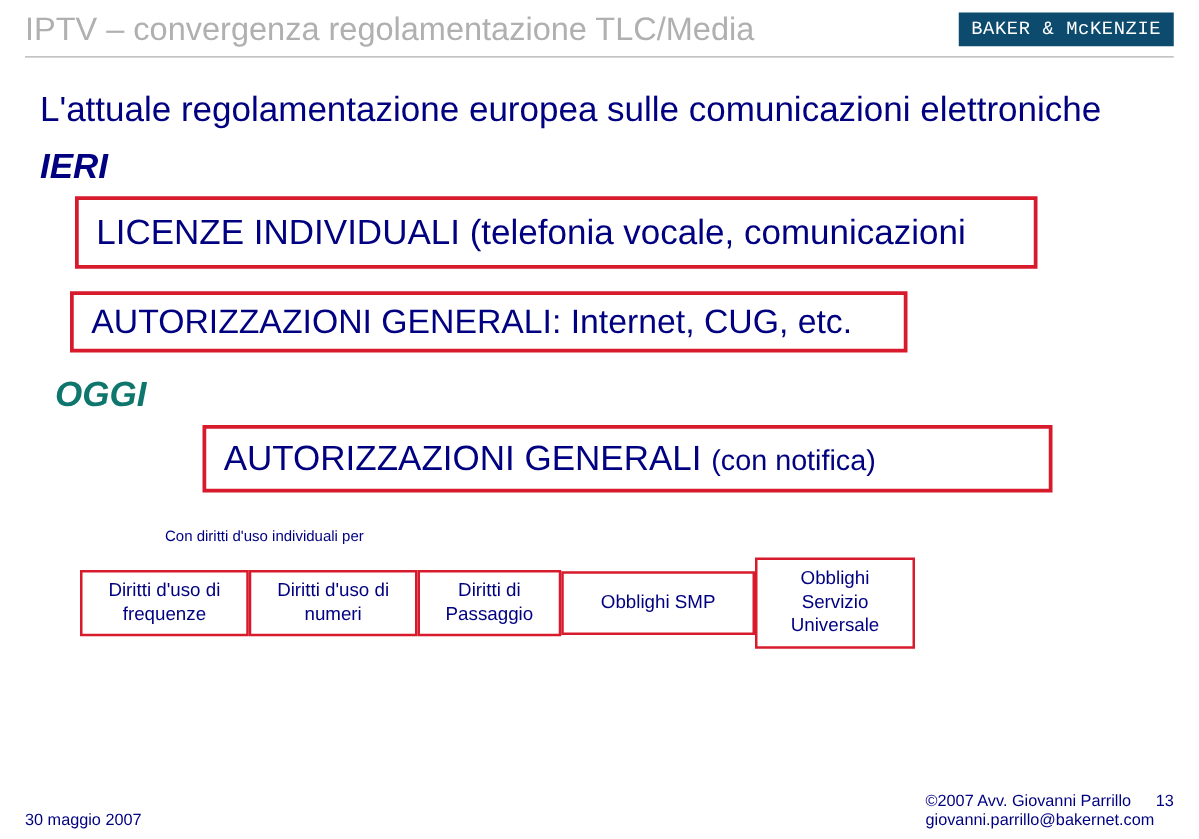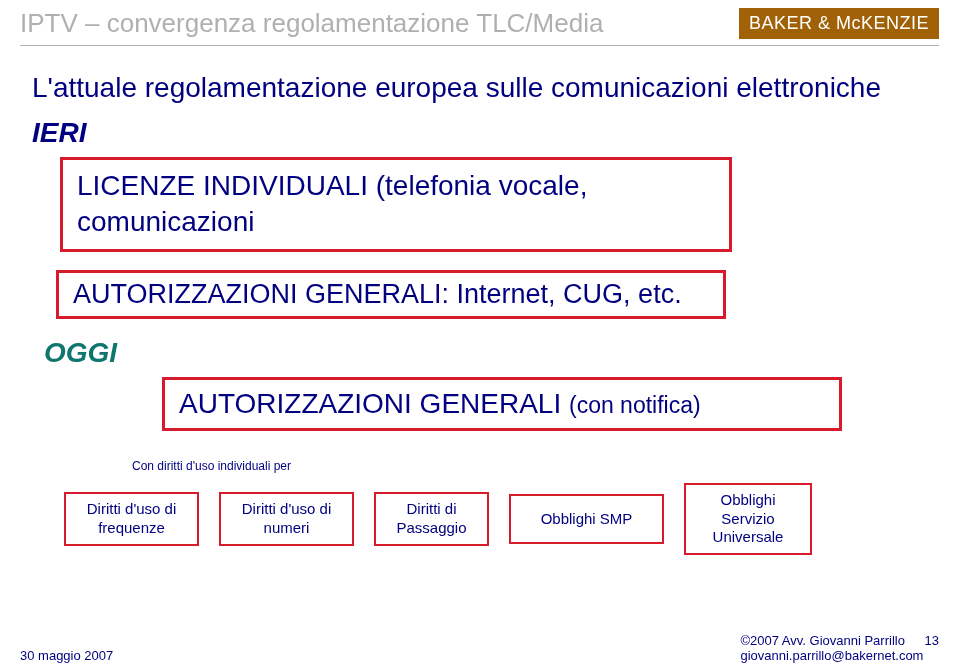--- a/index.html
+++ b/index.html
@@ -20,26 +20,27 @@
     justify-content: space-between;
     align-items: center;
     padding: 8px 20px 4px 20px;
   }
   .header-title {
     color: #b0b0b0;
     font-size: 26px;
     font-weight: normal;
   }
   .logo {
-    background: #a16207;
+    background: #0c4a6e;
     color: #ffffff;
     padding: 5px 10px;
-    font-size: 18px;
+    font-size: 15px;
     letter-spacing: 0.5px;
     white-space: nowrap;
+    font-family: Liberation Mono, monospace;
   }
   .header-line {
     border: none;
     border-top: 1px solid #b0b0b0;
     margin: 2px 20px 0 20px;
   }
   .content {
     padding: 24px 32px 0 32px;
   }
   .subtitle {
@@ -54,21 +55,21 @@
     font-size: 28px;
     font-style: italic;
     font-weight: bold;
     margin-bottom: 8px;
   }
   .box1 {
     border: 3px solid #d81b2c;
     padding: 8px 14px;
     margin-left: 28px;
     margin-bottom: 18px;
-    width: 672px;
+    width: 770px;
   }
   .box1-text {
     color: #000080;
     font-size: 28px;
     line-height: 1.3;
   }
   .box2 {
     border: 3px solid #d81b2c;
     padding: 6px 14px;
     margin-left: 24px;
@@ -102,21 +103,20 @@
     font-size: 23px;
   }
   .diritti-label {
     color: #000080;
     font-size: 12px;
     margin-left: 100px;
     margin-bottom: 10px;
   }
   .boxes-row {
     display: flex;
-    gap: 20px;
     margin-left: 32px;
     align-items: center;
   }
   .small-box {
     border: 2px solid #d81b2c;
     padding: 6px 8px;
     color: #000080;
     font-size: 15px;
     text-align: center;
     line-height: 1.25;

